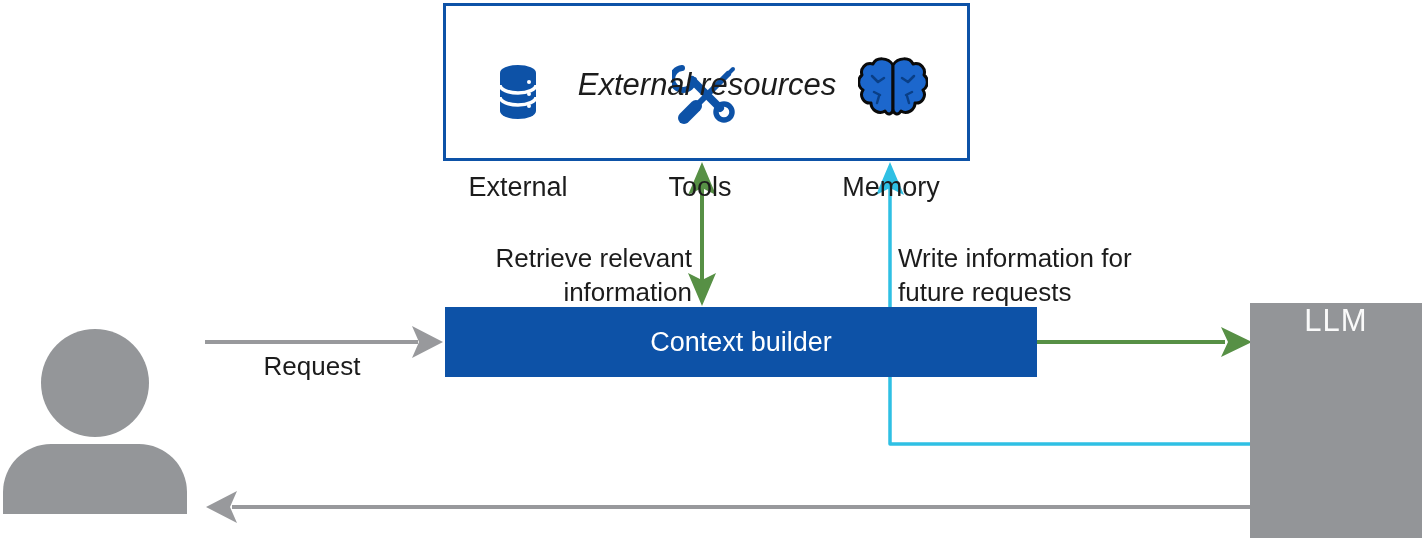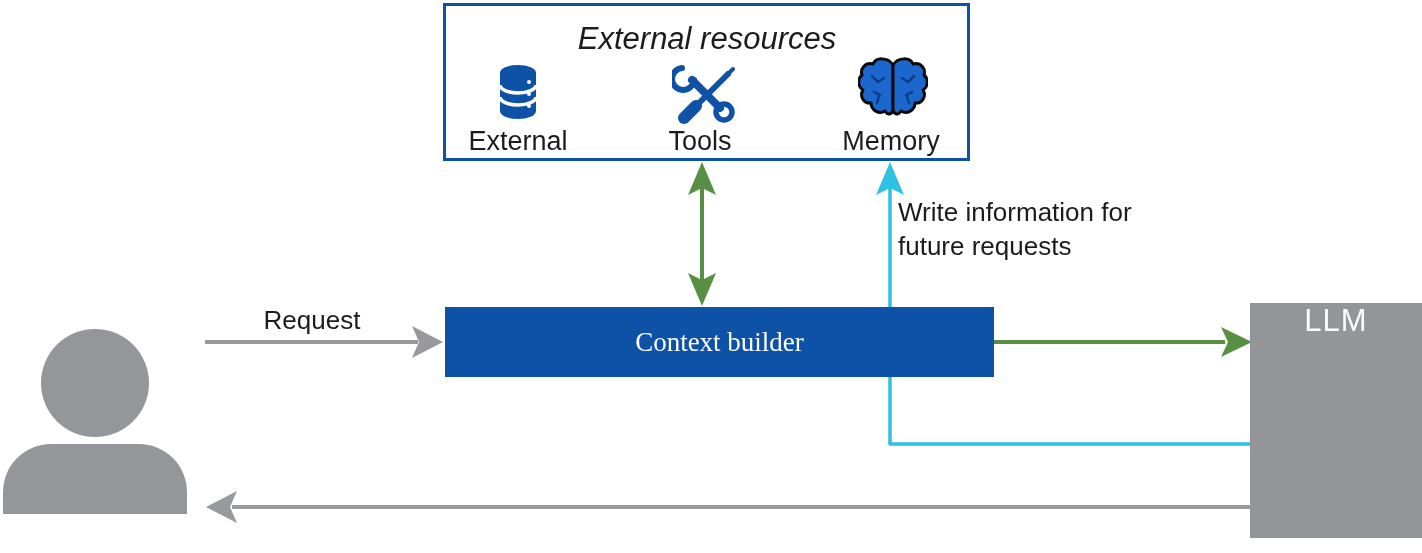--- a/index.html
+++ b/index.html
@@ -7,38 +7,38 @@
     position:relative;
     width:1422px;height:553px;
     background:#ffffff;
     font-family:"Liberation Sans", sans-serif;
     color:#1c1c1c;
     overflow:hidden;
   }
   .abs{position:absolute;}
   #connector-layer{position:absolute;left:0;top:0;z-index:1;}
   .node{z-index:2;}
-  .lbl{z-index:3;font-size:26px;line-height:34px;white-space:nowrap;}
+  .lbl{z-index:3;font-size:26px;line-height:34px;white-space:nowrap;margin-top:46px;}
   .center{transform:translateX(-50%);text-align:center;}
 
   
   #external-box{
     left:443px;top:3px;width:521px;height:152px;
     border:3px solid #0d52a7;background:#ffffff;
   }
   #external-title{
     left:707px;top:22px;
     font-size:31px;font-style:italic;
   }
   .res-label{top:124px;font-size:27px;}
 
   
   #context-builder{
-    left:445px;top:307px;width:549px;height:70px;
-    background:#0d52a7;display:flex;align-items:center;justify-content:center;font-family:Liberation Serif, serif;
+    left:445px;top:307px;width:592px;height:70px;
+    background:#0d52a7;display:flex;align-items:center;justify-content:center;
   }
   #context-builder span{color:#ffffff;font-size:27px;}
 
   
   #llm-box{
     left:1250px;top:303px;width:172px;height:235px;
     background:#939598;display:flex;align-items:flex-start;justify-content:center;
   }
   #llm-box span{color:#fafafa;font-size:31px;letter-spacing:1px;}
 
@@ -147,20 +147,24 @@
 
   <div id="llm-box" class="abs node">
     <span>LLM</span>
   </div>
 
   <div id="person-head" class="abs node"></div>
   <div id="person-body" class="abs node"></div>
 
   <div id="lbl-request" class="abs lbl center">Request</div>
 
+  <div id="lbl-retrieve" class="abs lbl">
+    <div>Retrieve relevant</div>
+    <div>information</div>
+  </div>
 
   <div id="lbl-write" class="abs lbl">
     <div>Write information for</div>
     <div>future requests</div>
   </div>
 
 
 
 </div>
 

